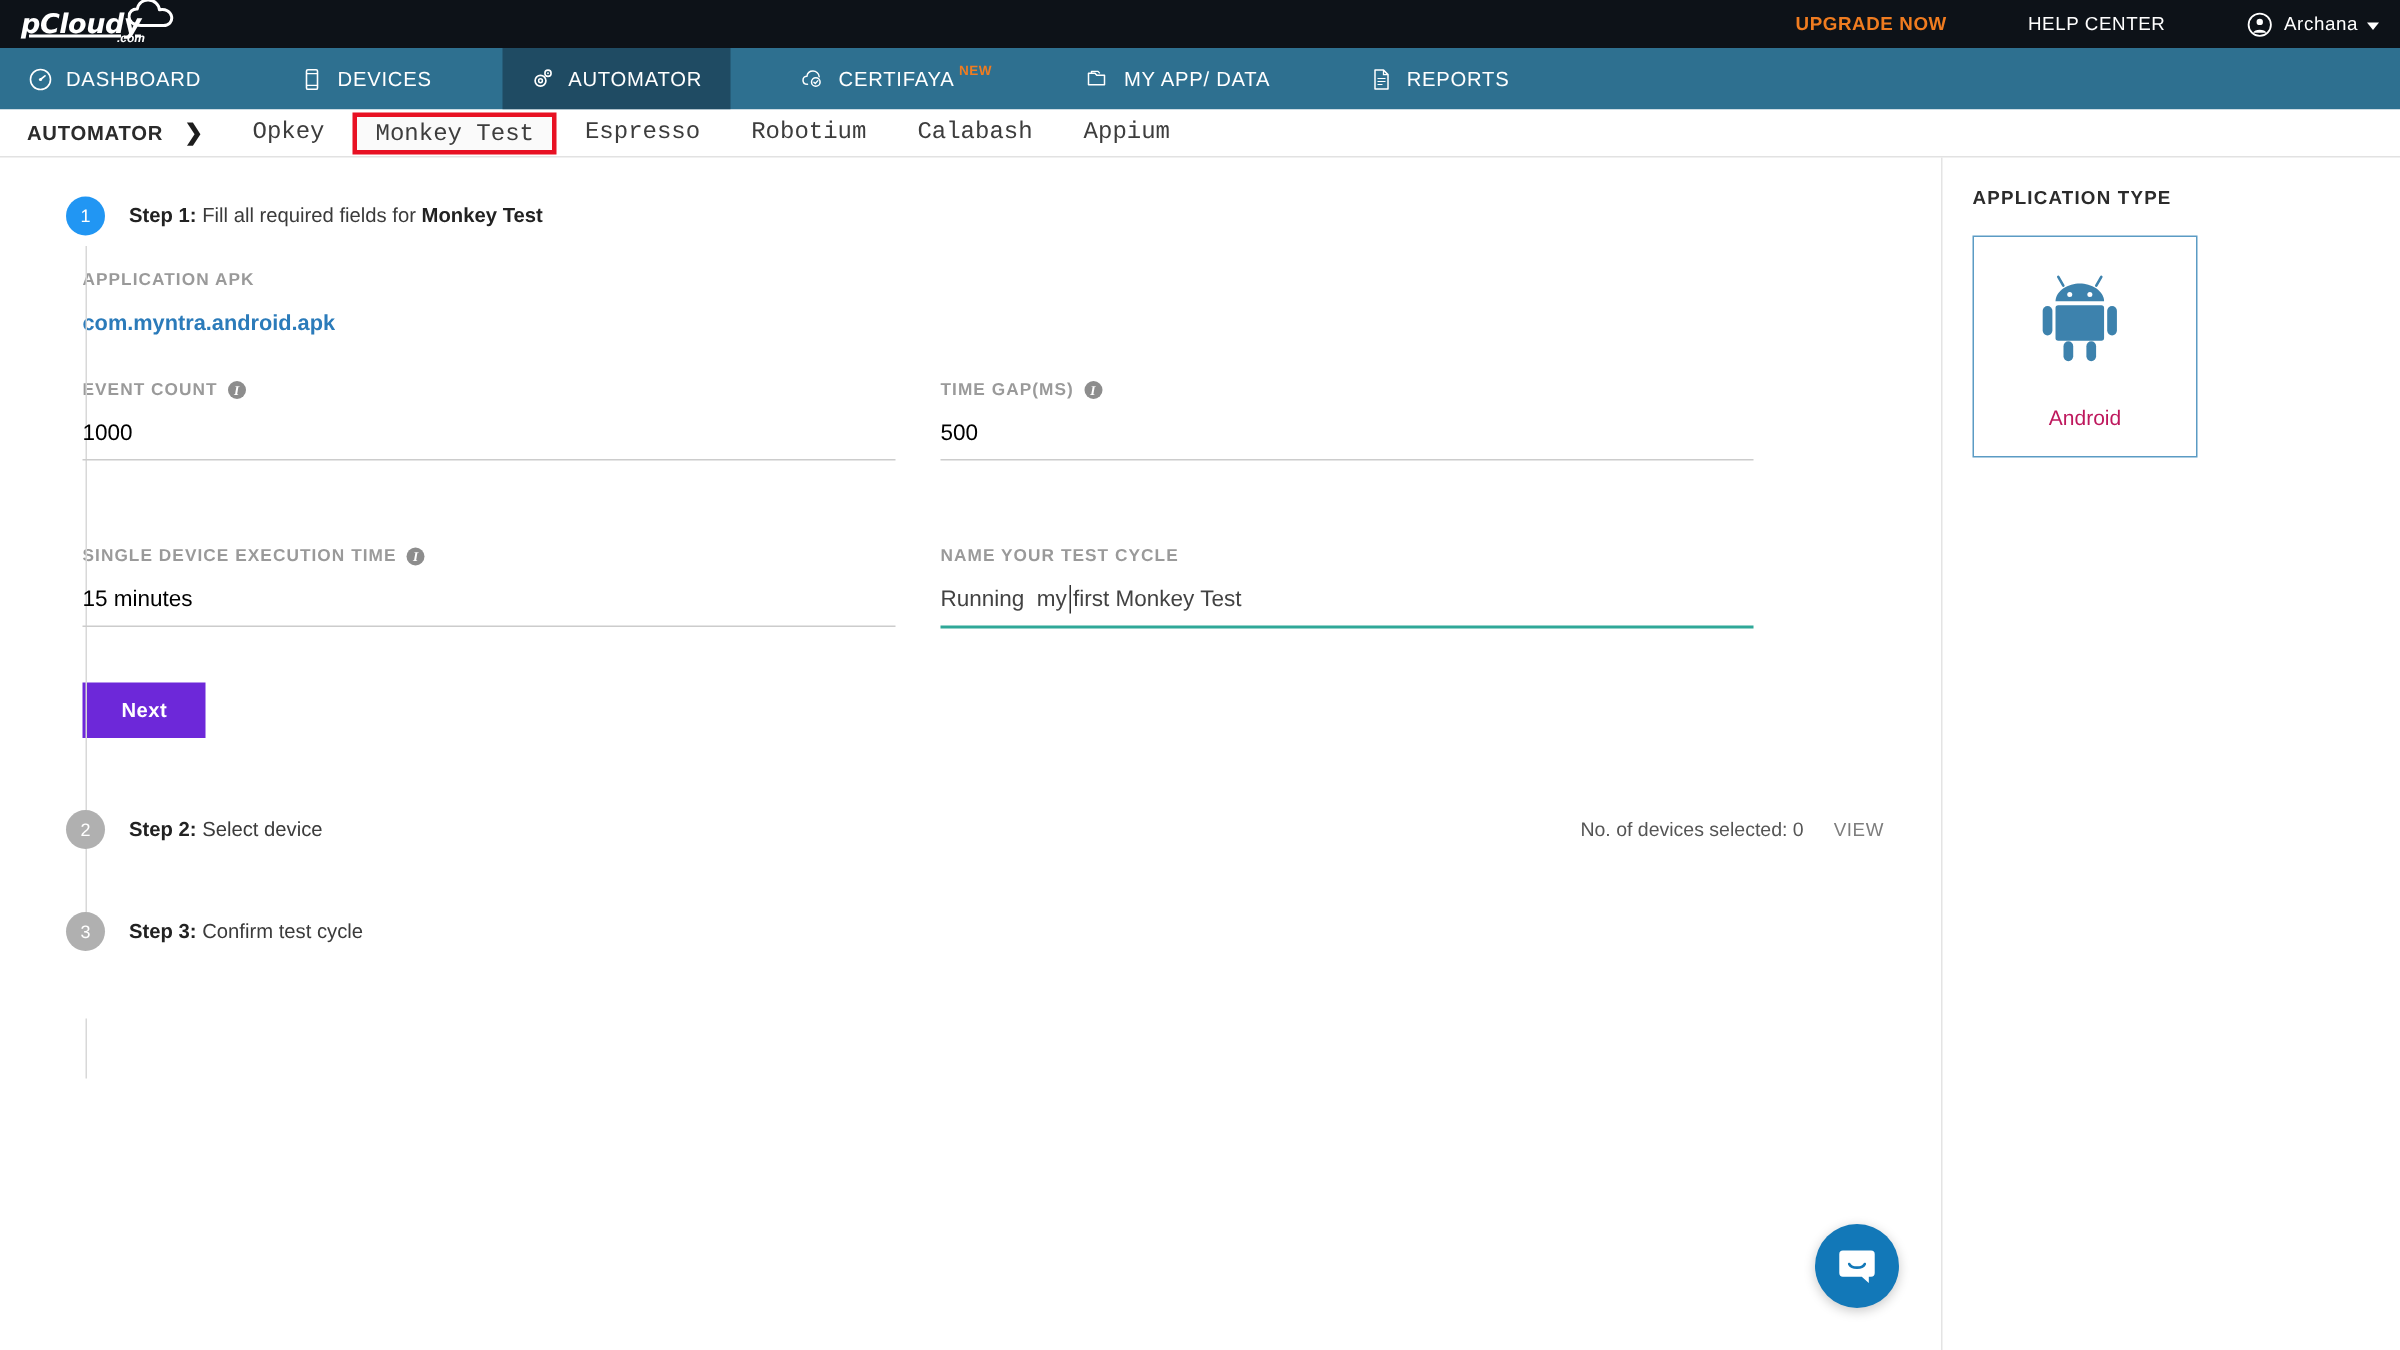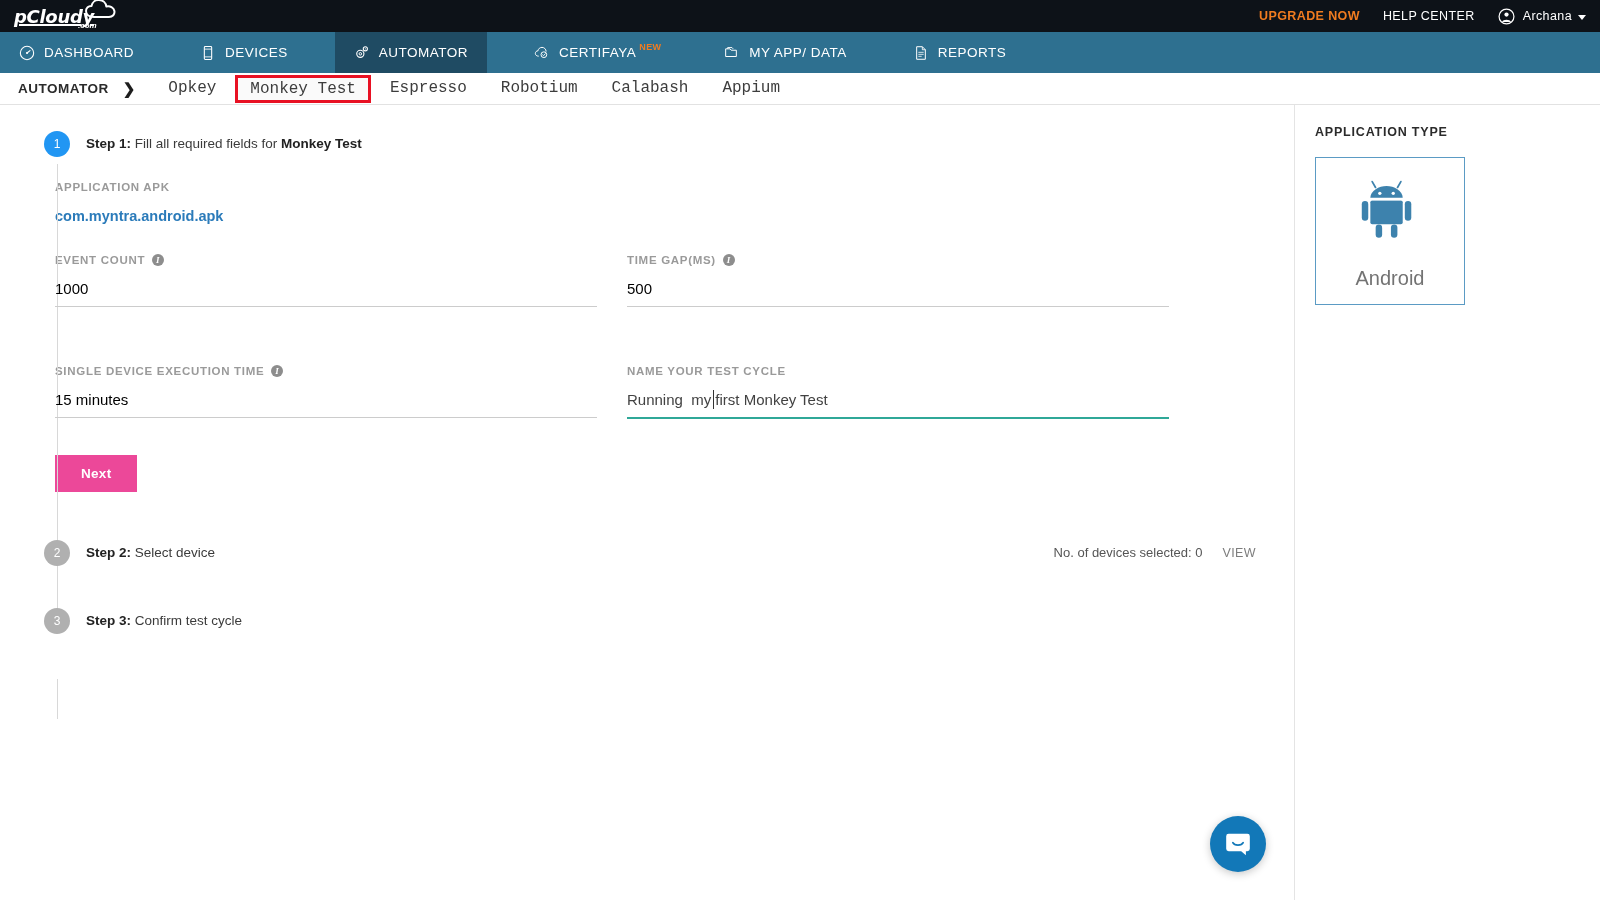--- a/index.html
+++ b/index.html
@@ -55,21 +55,21 @@
   .topbar-right {
     margin-left: auto;
     display: flex; align-items: center;
     height: 32px;
     padding-right: 14px;
   }
   .tb-item {
     color: #ffffff;
     font-size: 12.5px;
     letter-spacing: 0.4px;
-    margin-left: 23px;
+    margin-left: 54px;
     display: flex; align-items: center;
     cursor: pointer;
     white-space: nowrap;
   }
   .tb-upgrade { color: #f07c20; font-weight: bold; }
   .tb-user-icon {
     width: 17px; height: 17px;
     margin-right: 8px;
     display: inline-block;
   }
@@ -267,21 +267,21 @@
     color: #424242;
   }
   .caret-text {
     position: absolute;
     width: 1px;
     height: 19px;
     background: #333;
     top: -1px;
   }
   .btn-next {
-    background: #ec4899;
+    background: #6d28d9;
     color: #ffffff;
     font-size: 13.5px;
     font-weight: bold;
     border: none;
     padding: 11px 26px;
     cursor: pointer;
     font-family: "Liberation Sans", sans-serif;
     letter-spacing: 0.3px;
   }
 
@@ -314,22 +314,22 @@
     width: 150px; height: 148px;
     border: 1px solid #5b9bc4;
     display: flex;
     flex-direction: column;
     align-items: center;
     justify-content: center;
     cursor: pointer;
     background: #ffffff;
   }
   .apptype-label {
-    font-size: 20px;
-    color: #737373;
+    font-size: 14px;
+    color: #be185d;
     margin-top: 20px;
   }
 
   
   .intercom {
     position: absolute;
     right: 28px; bottom: 28px;
     width: 56px; height: 56px;
     border-radius: 50%;
     background: #1278b8;

